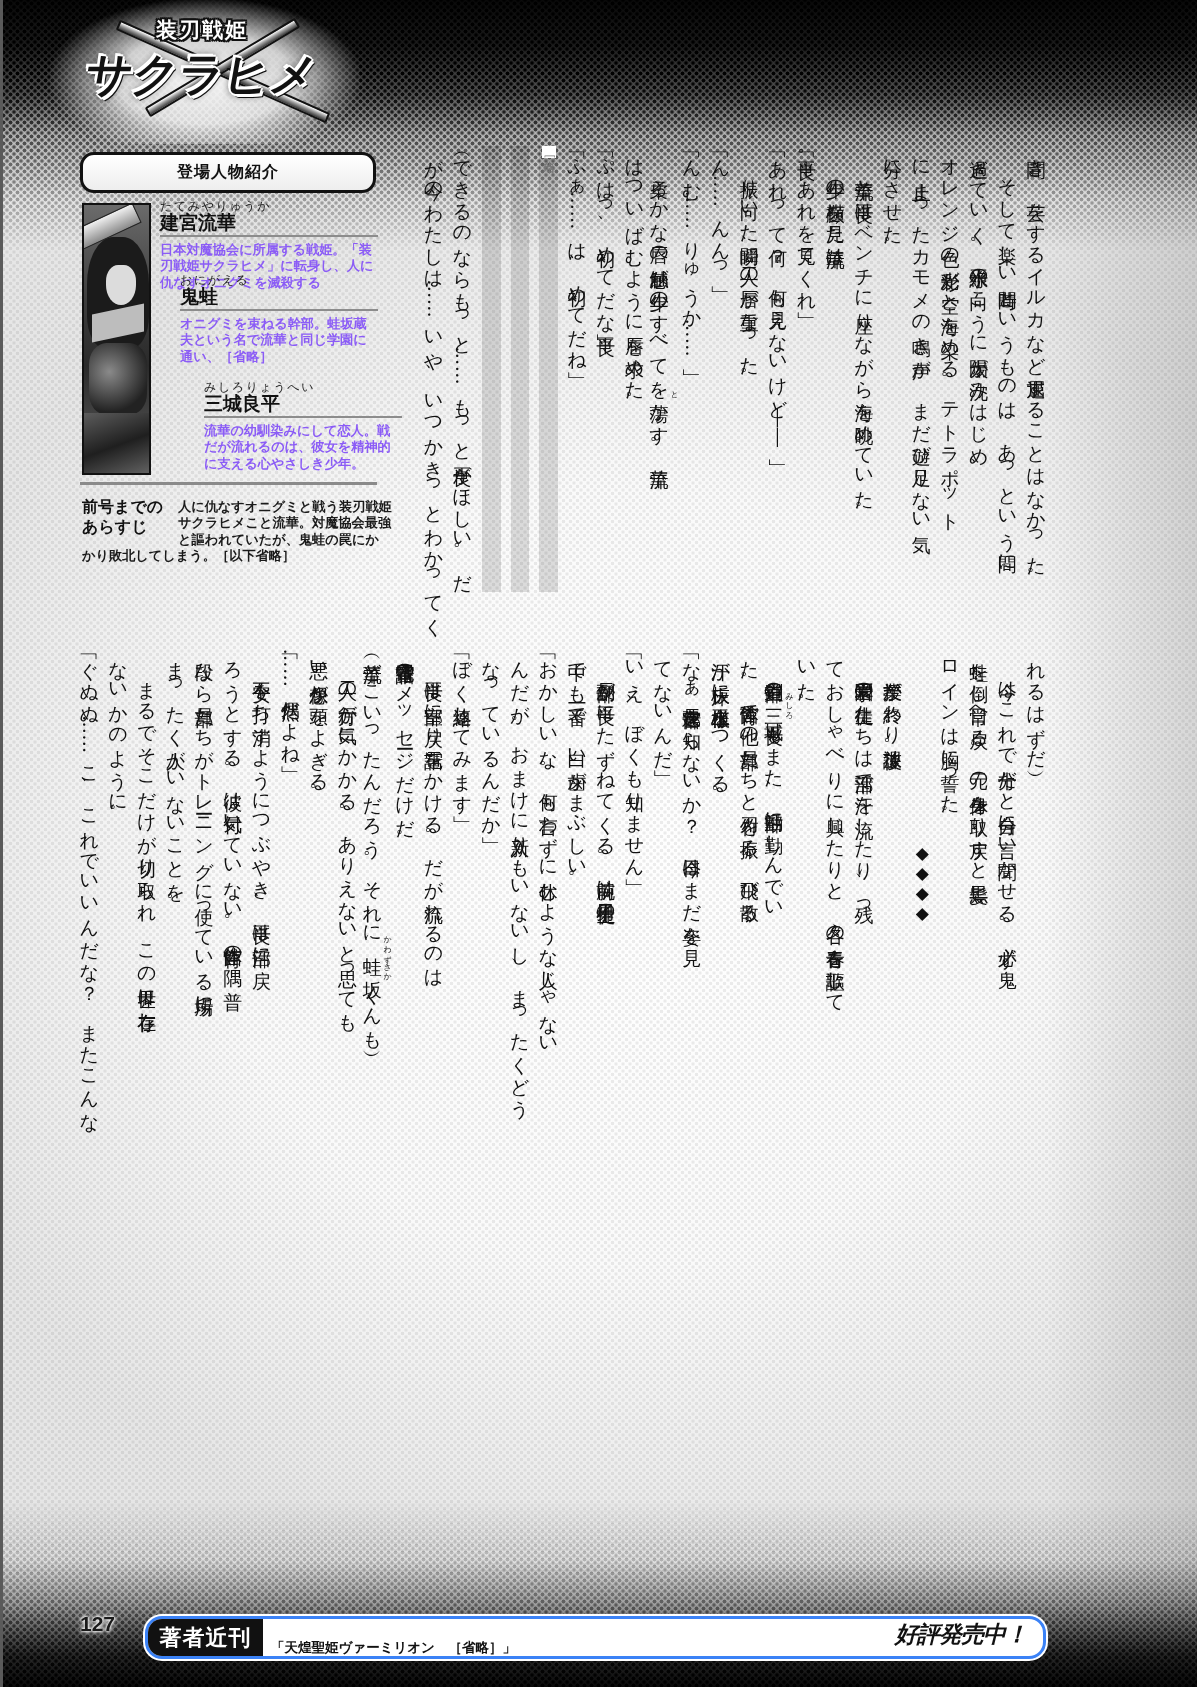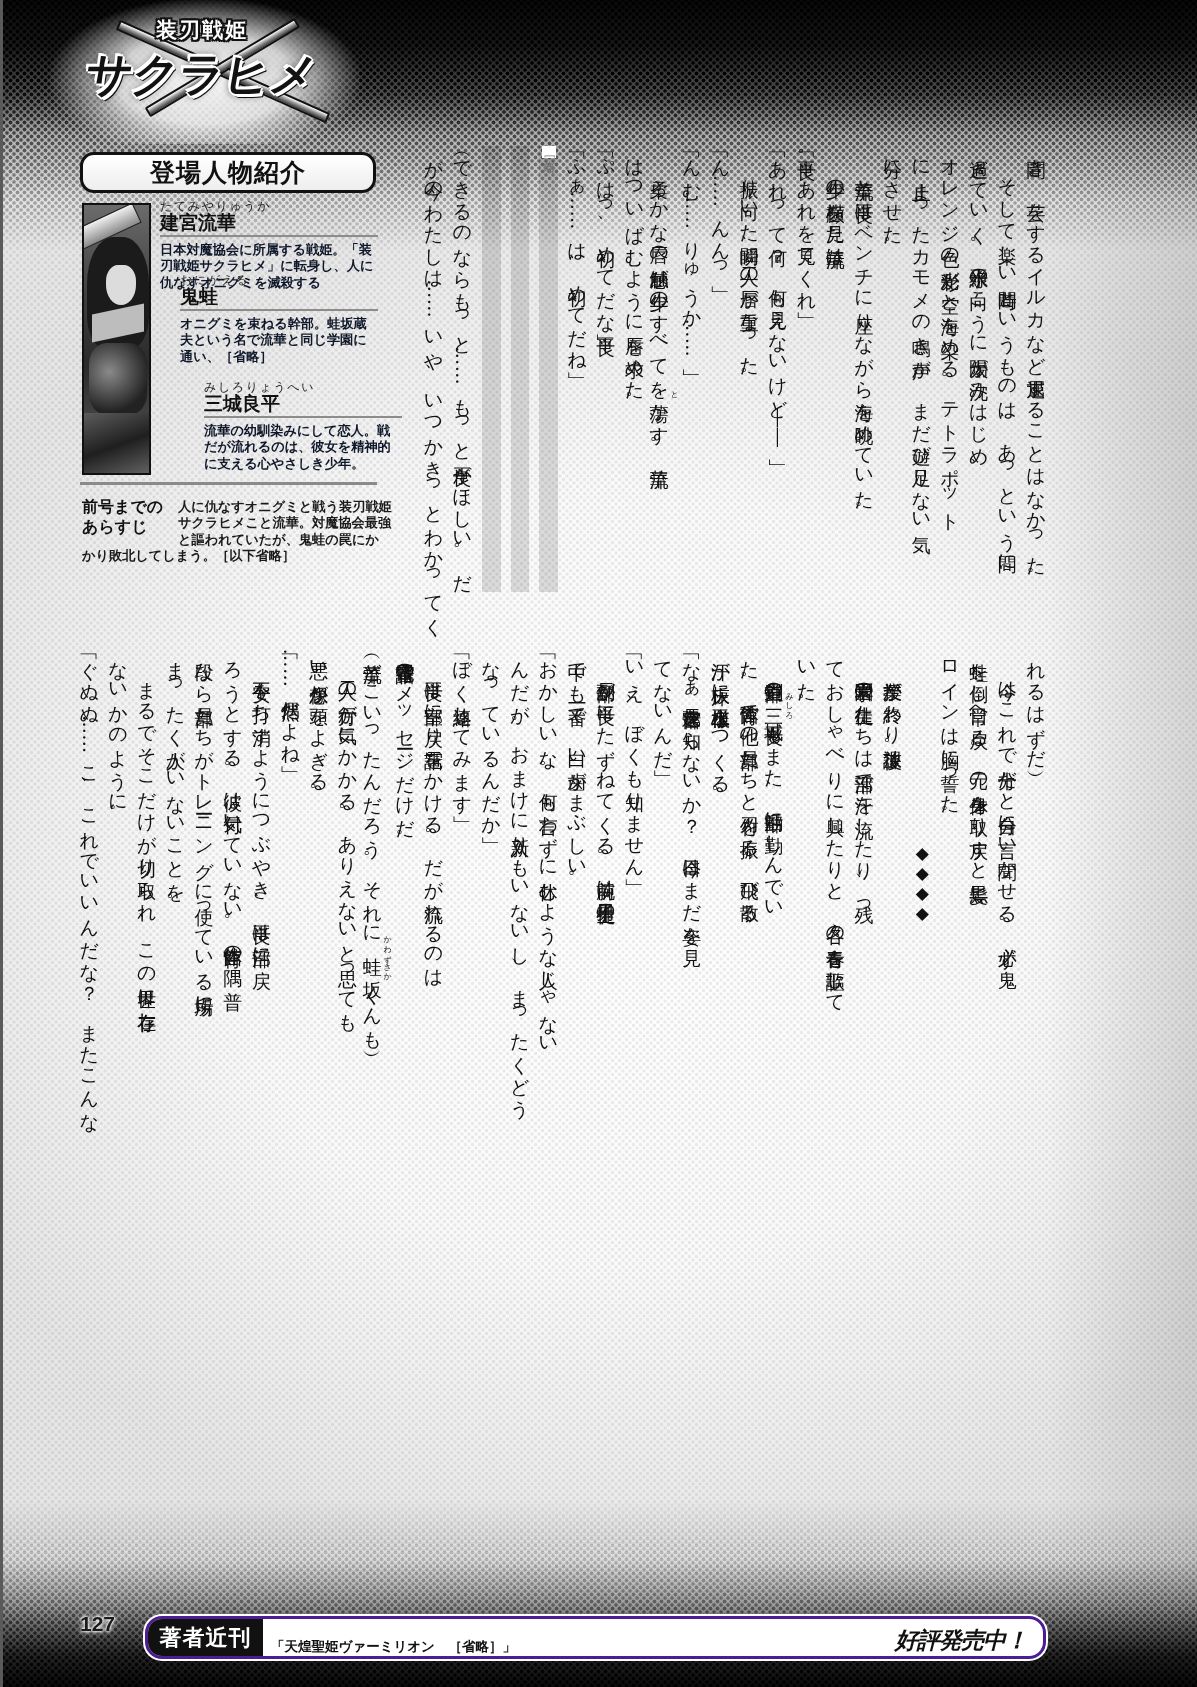--- a/index.html
+++ b/index.html
@@ -44,40 +44,40 @@
       text-shadow: 2px 0 0 #111, -2px 0 0 #111, 0 2px 0 #111, 0 -2px 0 #111, 2px 2px 0 #111, -2px -2px 0 #111, 2px -2px 0 #111, -2px 2px 0 #111; }
     .logo-title { position: absolute; left: 26px; top: 40px; font-family: "DejaVu Sans", sans-serif;
       font-size: 46px; font-weight: 900; letter-spacing: -1px; color: #121212; transform: skewX(-10deg);
       text-shadow: 2px 0 0 #fff, -2px 0 0 #fff, 0 2px 0 #fff, 0 -2px 0 #fff, 3px 3px 0 #fff, -3px -3px 0 #fff, 4px 4px 0 #111, 0 0 8px #000; }
 
     
     .sans { font-family: "DejaVu Sans", "Liberation Sans", sans-serif; }
     .cast-header { position: absolute; left: 80px; top: 152px; width: 296px; height: 41px;
       border: 3px solid #111; border-radius: 14px; background: linear-gradient(#ffffff, #eeeeee);
       display: flex; align-items: center; justify-content: center;
-      font-size: 25px; font-weight: bold; letter-spacing: 1px; color: #111; }
+      font-size: 16px; font-weight: bold; letter-spacing: 1px; color: #111; }
     .cast-illustration { position: absolute; left: 82px; top: 203px; width: 69px; height: 272px;
       border: 2px solid #111; overflow: hidden;
       background: linear-gradient(180deg, #6b6b6b 0%, #3e3e3e 35%, #2a2a2a 60%, #444 80%, #2a2a2a 100%); }
     .ill { position: absolute; }
     .ill-blade { left: -8px; top: 10px; width: 64px; height: 22px; background: linear-gradient(#f0f0f0, #8a8a8a); border: 1px solid #222; transform: rotate(-25deg); }
     .ill-hair { left: 3px; top: 32px; width: 62px; height: 112px; background: #1b1b1b; border-radius: 42% 42% 30% 30%; }
     .ill-face { left: 22px; top: 60px; width: 30px; height: 40px; background: #dcdcdc; border-radius: 40% 40% 50% 50%; }
     .ill-collar { left: 8px; top: 104px; width: 52px; height: 28px; background: #bdbdbd; transform: skewY(-12deg); }
     .ill-chest { left: 5px; top: 138px; width: 58px; height: 72px; background: radial-gradient(circle at 35% 40%, #8a8a8a, #222 70%); border-radius: 30%; }
     .ill-armor { left: 0; top: 208px; width: 69px; height: 64px; background: linear-gradient(160deg, #5c5c5c, #1f1f1f 50%, #6a6a6a); }
 
     .cast-entry { position: absolute; }
     .cast-entry.e1 { left: 160px; top: 202px; width: 218px; }
     .cast-entry.e2 { left: 180px; top: 276px; width: 198px; }
     .cast-entry.e3 { left: 180px; top: 383px; width: 198px; margin-left: 24px; }
     .cast-ruby { font-size: 12px; line-height: 9px; height: 9px; letter-spacing: 1.6px; color: #222; }
     .cast-name { font-size: 19px; font-weight: bold; line-height: 22px; height: 22px; color: #111; }
     .cast-rule { height: 2px; margin-top: 2px; background: #8c8c8c; width: 100%; }
-    .cast-desc { margin-top: 5px; font-size: 13.2px; line-height: 16.4px; font-weight: bold; color: #0f172a; white-space: nowrap; }
+    .cast-desc { margin-top: 5px; font-size: 13.2px; line-height: 16.4px; font-weight: bold; color: #8b5cf6; white-space: nowrap; }
     .sidebar-rule { position: absolute; left: 80px; top: 482px; width: 297px; height: 3px; background: #8a8a8a; }
     .synopsis { position: absolute; left: 82px; top: 497px; width: 310px; }
     .syn-label { float: left; width: 96px; font-size: 16px; font-weight: bold; line-height: 20px; color: #111; }
     .syn-text { font-size: 13.2px; line-height: 16.3px; font-weight: bold; color: #1a1a1a; word-break: break-all; padding-top: 2px; }
 
     
     .tier { position: absolute; writing-mode: vertical-rl; font-size: 19px; line-height: 28.7px;
       letter-spacing: 0.45px; white-space: nowrap; color: #111; }
     .tier .col { width: 28.7px; height: 450px; }
     .tier .group { display: contents; }
@@ -91,22 +91,22 @@
     .tier-bottom { left: 75px; top: 1146px; width: 976px; height: 447px; writing-mode: vertical-rl;
       font-size: 12px; color: #777; letter-spacing: 1px;
       background: repeating-linear-gradient(to left, transparent 0 5px, rgba(0,0,0,.12) 5px 23.7px, transparent 23.7px 28.7px); }
     .tier-bottom span { background: #fff; padding: 4px 0; margin-right: 9px; }
 
     
     .page-number { position: absolute; left: 80px; top: 1612px; font-family: "Liberation Sans", sans-serif;
       font-size: 21px; font-weight: bold; color: #1a1a1a;
       text-shadow: 0 0 3px #fff, 0 0 3px #fff, 0 0 6px #fff; }
     .footer-bar { position: absolute; left: 145px; top: 1616px; width: 901px; height: 43px;
-      border: 3px solid #4c1d95; border-radius: 17px; background: #fff; overflow: hidden;
-      display: flex; align-items: flex-end; box-shadow: 0 0 0 2px #fff; }
+      border: 3px solid #3b82f6; border-radius: 17px; background: #fff; overflow: hidden;
+      display: flex; align-items: flex-start; box-shadow: 0 0 0 2px #fff; }
     .footer-label { width: 115px; height: 100%; background: #111; color: #fff; display: flex;
       align-items: center; justify-content: center; font-size: 22px; font-weight: bold; letter-spacing: 1px; }
     .footer-title { flex: 1; padding-left: 8px; font-size: 13.5px; font-weight: bold; color: #111; white-space: nowrap; margin-top: 20px; }
     .footer-status { padding-right: 16px; font-size: 23px; font-weight: 900; font-style: italic; letter-spacing: -1px; color: #111; }
   </style>
 </head>
 <body>
 
 <div class="page">
   <div class="bg-paper"></div>

